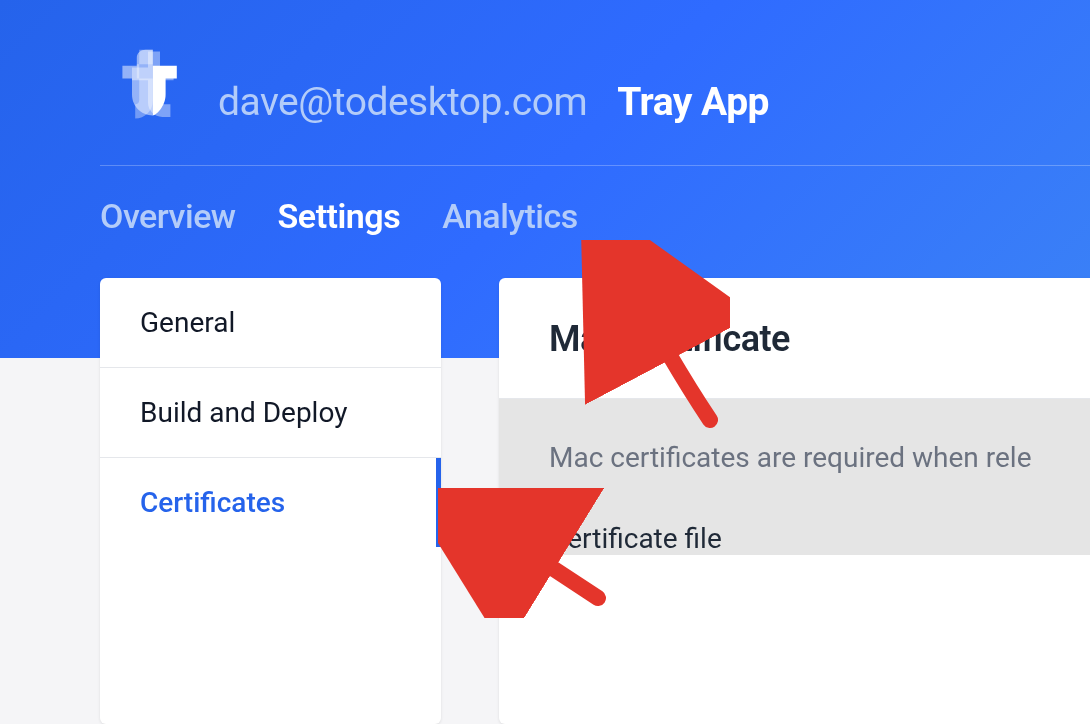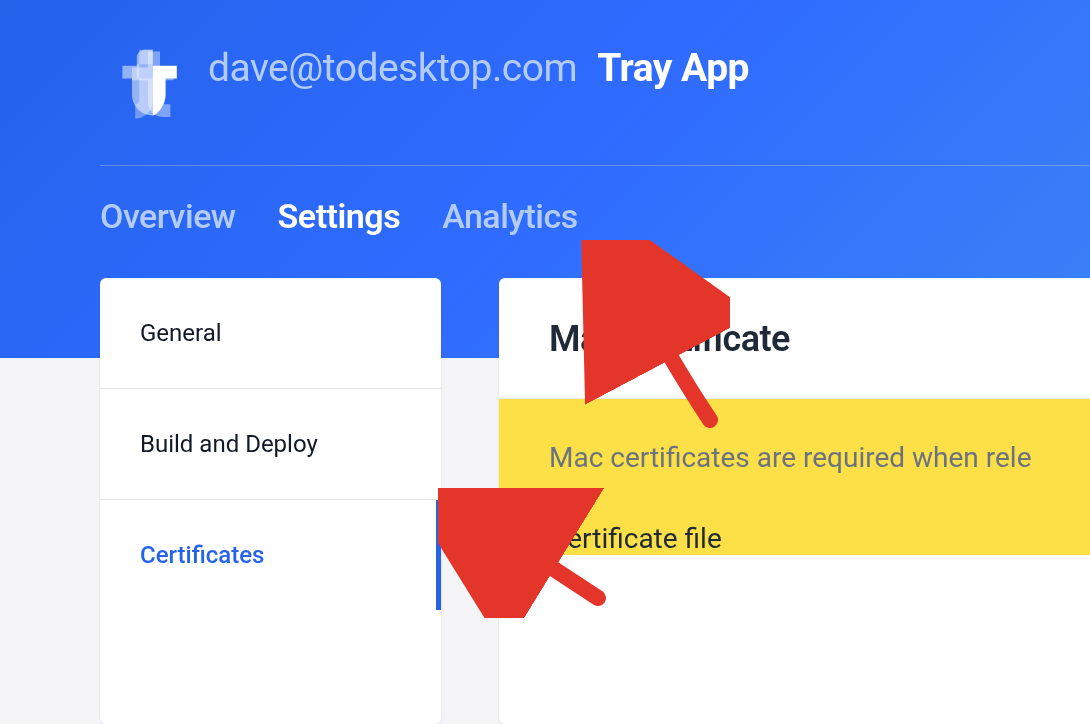--- a/index.html
+++ b/index.html
@@ -16,23 +16,23 @@
       background: #f5f5f7;
     }
     .header {
       background: linear-gradient(135deg, #2563eb 0%, #2f6bff 50%, #3b82f6 100%);
       height: 358px;
       padding: 0;
       position: relative;
     }
     .header-top {
       display: flex;
-      align-items: flex-start;
+      align-items: flex-end;
       padding: 45px 0 40px 108px;
-      gap: 20px;
+      gap: 30px;
     }
     .logo {
       width: 80px;
       height: 80px;
       display: flex;
       align-items: center;
       justify-content: center;
     }
     .logo svg {
       width: 80px;
@@ -82,22 +82,22 @@
     }
     .sidebar {
       width: 341px;
       background: #ffffff;
       border-radius: 6px;
       box-shadow: 0 1px 3px rgba(0,0,0,0.1);
       overflow: hidden;
       flex-shrink: 0;
     }
     .sidebar-item {
-      padding: 41px 40px;
-      font-size: 24px;
+      padding: 28px 40px;
+      font-size: 28px;
       color: #111827;
       border-bottom: 1px solid #e5e7eb;
       cursor: pointer;
       font-weight: 400;
     }
     .sidebar-item:last-child {
       border-bottom: none;
     }
     .sidebar-item.active {
       color: #2563eb;
@@ -116,21 +116,21 @@
     .panel-header {
       padding: 40px 50px 38px 50px;
     }
     .panel-title {
       font-size: 36px;
       font-weight: 600;
       color: #1f2937;
       letter-spacing: -0.5px;
     }
     .panel-body {
-      background: #fde047;
+      background: #e5e5e5;
       border-top: 1px solid #e5e7eb;
       padding: 42px 0 0 50px;
     }
     .panel-description {
       font-size: 28px;
       color: #6b7280;
       margin-bottom: 48px;
       white-space: nowrap;
     }
     .field-label {

